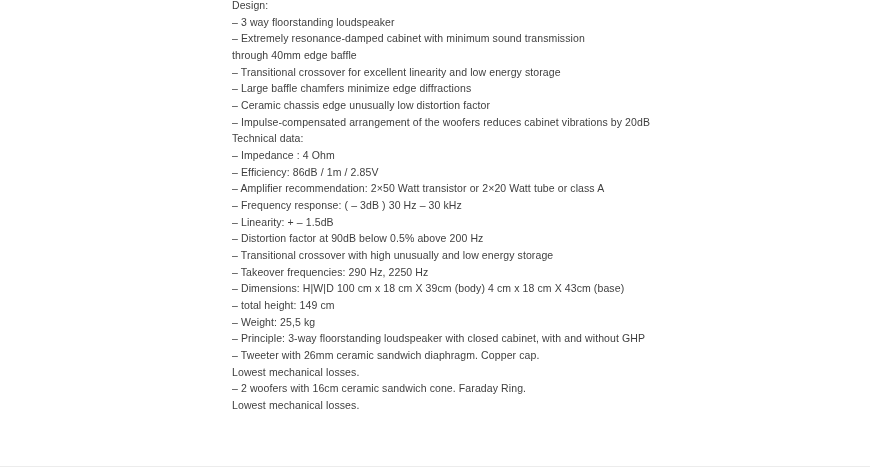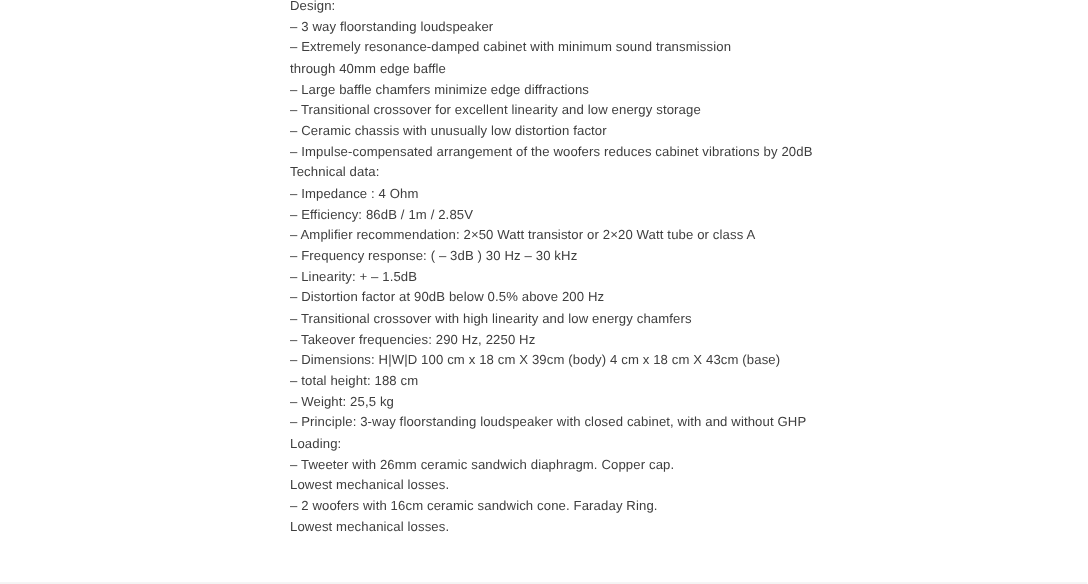--- a/index.html
+++ b/index.html
@@ -38,37 +38,36 @@
   }
 </style>
 </head>
 <body>
 
 <div class="text-block">
   <div class="text-line">Design:</div>
   <div class="text-line">– 3 way floorstanding loudspeaker</div>
   <div class="text-line">– Extremely resonance-damped cabinet with minimum sound transmission</div>
   <div class="text-line">through 40mm edge baffle</div>
+  <div class="text-line">– Transitional crossover for excellent linearity and low energy storage</div>
   <div class="text-line">– Large baffle chamfers minimize edge diffractions</div>
-  <div class="text-line">– Transitional crossover for excellent linearity and low energy storage</div>
-  <div class="text-line">– Ceramic chassis with unusually low distortion factor</div>
+  <div class="text-line">– Ceramic chassis edge unusually low distortion factor</div>
   <div class="text-line">– Impulse-compensated arrangement of the woofers reduces cabinet vibrations by 20dB</div>
   <div class="text-line">Technical data:</div>
   <div class="text-line">– Impedance : 4 Ohm</div>
   <div class="text-line">– Efficiency: 86dB / 1m / 2.85V</div>
   <div class="text-line">– Amplifier recommendation: 2×50 Watt transistor or 2×20 Watt tube or class A</div>
   <div class="text-line">– Frequency response: ( – 3dB ) 30 Hz – 30 kHz</div>
   <div class="text-line">– Linearity: + – 1.5dB</div>
   <div class="text-line">– Distortion factor at 90dB below 0.5% above 200 Hz</div>
-  <div class="text-line">– Transitional crossover with high linearity and low energy chamfers</div>
+  <div class="text-line">– Transitional crossover with high unusually and low energy storage</div>
   <div class="text-line">– Takeover frequencies: 290 Hz, 2250 Hz</div>
   <div class="text-line">– Dimensions: H|W|D 100 cm x 18 cm X 39cm (body) 4 cm x 18 cm X 43cm (base)</div>
-  <div class="text-line">– total height: 188 cm</div>
+  <div class="text-line">– total height: 149 cm</div>
   <div class="text-line">– Weight: 25,5 kg</div>
   <div class="text-line">– Principle: 3-way floorstanding loudspeaker with closed cabinet, with and without GHP</div>
-  <div class="text-line">Loading:</div>
   <div class="text-line">– Tweeter with 26mm ceramic sandwich diaphragm. Copper cap.</div>
   <div class="text-line">Lowest mechanical losses.</div>
   <div class="text-line">– 2 woofers with 16cm ceramic sandwich cone. Faraday Ring.</div>
   <div class="text-line">Lowest mechanical losses.</div>
 </div>
 
 <div class="bottom-edge"></div>
 
 </body></html>

